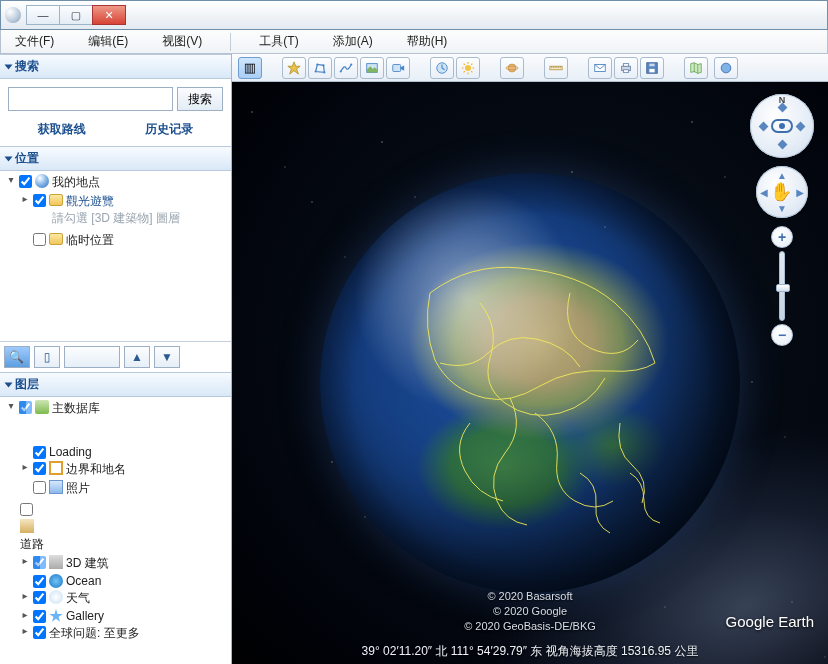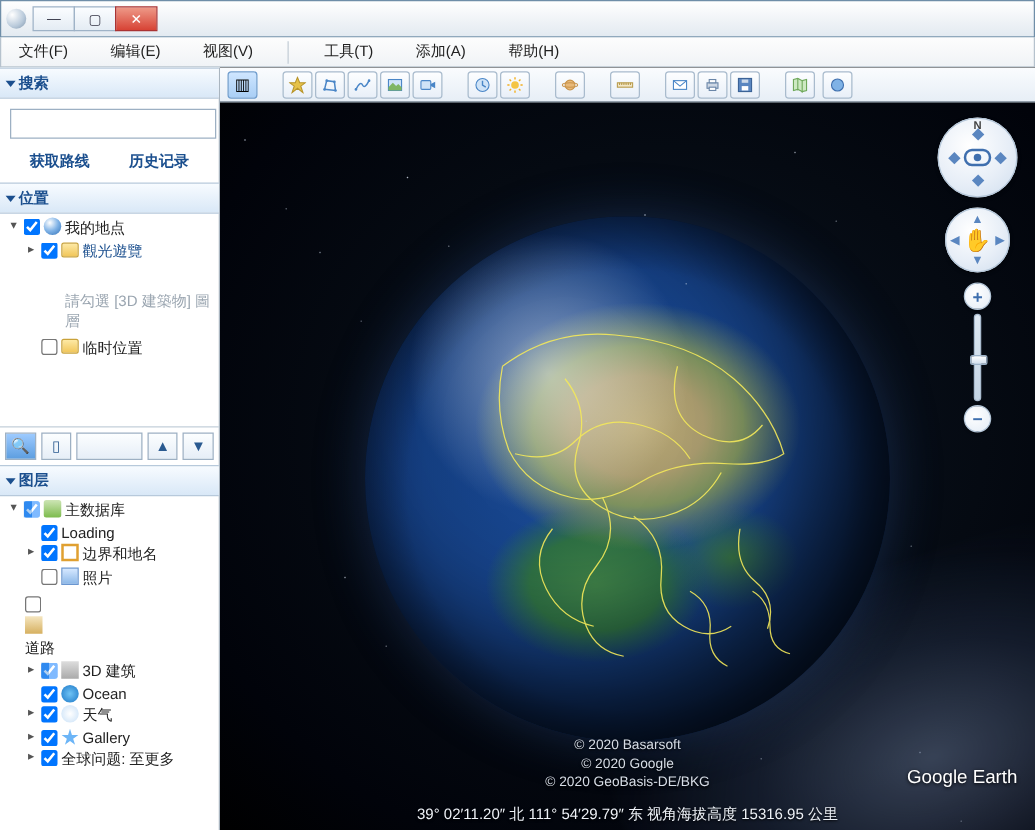--- a/index.html
+++ b/index.html
@@ -24,21 +24,21 @@
   .menubar {
     height: 24px; border:1px solid #b6c2cd; border-top:0; background:linear-gradient(#fdfdfd,#f0f3f6);
     display:flex;align-items:center;font-size:12px;padding:0 4px;gap:14px;
   }
   .menubar .mitem{padding:2px 10px;cursor:pointer;color:#222;}
   .menubar .msep{width:1px;height:18px;background:#c3cdd6;margin:0 4px;}
 
   
   .workspace{display:flex;height:calc(664px - 30px - 24px);}
   .sidebar{
-    width:176px;border-right:1px solid #a9b5c0;display:flex;flex-direction:column;
+    width:232px;border-right:1px solid #a9b5c0;display:flex;flex-direction:column;
     background:#fff;font-size:12px;
   }
   .panelhdr{
     background:linear-gradient(#f7fbff,#d9e8f7);border-top:1px solid #b7c9db;border-bottom:1px solid #b7c9db;
     padding:3px 6px;color:#1b4f8e;font-weight:bold;cursor:pointer;display:flex;align-items:center;gap:4px;
   }
   .tri{display:inline-block;width:0;height:0;border-left:5px solid #1b4f8e;border-top:4px solid transparent;border-bottom:4px solid transparent;transform:rotate(90deg);}
 
   
   .searchbody{padding:8px;}
@@ -51,21 +51,21 @@
 
   
   .placesbody{flex:0 0 auto;height:170px;overflow:auto;padding:2px 4px;}
   .node{display:flex;align-items:flex-start;gap:3px;padding:1px 0;}
   .node .arrow{width:10px;color:#555;cursor:pointer;user-select:none;font-size:10px;text-align:center;}
   .node input[type=checkbox]{margin-top:1px;}
   .node .ficon{width:14px;height:12px;background:linear-gradient(#fde9a5,#f1c65a);border:1px solid #c9a23a;border-radius:2px;margin-top:1px;}
   .node .geicon{width:14px;height:14px;border-radius:50%;background:radial-gradient(circle at 35% 30%,#fff,#7fb2e6 50%,#2f6fb5);margin-top:0;}
   .node .lbl{color:#222;}
   .node .lbl.link{color:#1b4f8e;cursor:pointer;}
-  .hintrow{color:#9aa5b0;padding-left:48px;line-height:1.3;margin-bottom:4px;margin-top:23px;}
+  .hintrow{color:#9aa5b0;padding-left:48px;line-height:1.3;margin-bottom:4px;}
 
   
   .placestb{display:flex;gap:4px;padding:4px;border-top:1px solid #c3cfda;}
   .tbbtn{width:26px;height:22px;border:1px solid #9db0c3;background:linear-gradient(#fcfeff,#e6eef7);display:flex;align-items:center;justify-content:center;cursor:pointer;font-size:12px;color:#2a5a90;}
   .tbbtn.wide{width:56px;}
   .tbbtn.fill{background:linear-gradient(#9ecbff,#5d9ee0);}
 
   
   .layersbody{flex:1;overflow:auto;padding:2px 4px;}
   .layersbody .node{padding:1px 0;}
@@ -229,21 +229,21 @@
       <span class="tri"></span>
       <span>图层</span>
     </div>
     <div class="layersbody" id="layers-body">
         <div class="node" style="padding-left: 2px;">
           <span class="arrow">▾</span>
           <input type="checkbox" class="half" checked="" style="">
           <span class="picon ic-db"></span>
           <span class="lbl">主数据库</span>
         </div>
-        <div class="node" style="padding-left: 16px;">
+        <div class="node" style="padding-left: 16px; margin-top: 26px;">
           <span class="arrow"></span>
           <input type="checkbox" checked="" style="">
           <span class="lbl">Loading</span>
         </div>
         <div class="node" style="padding-left: 16px;">
           <span class="arrow">▸</span>
           <input type="checkbox" checked="" style="">
           <span class="picon ic-border"></span>
           <span class="lbl">边界和地名</span>
         </div>

